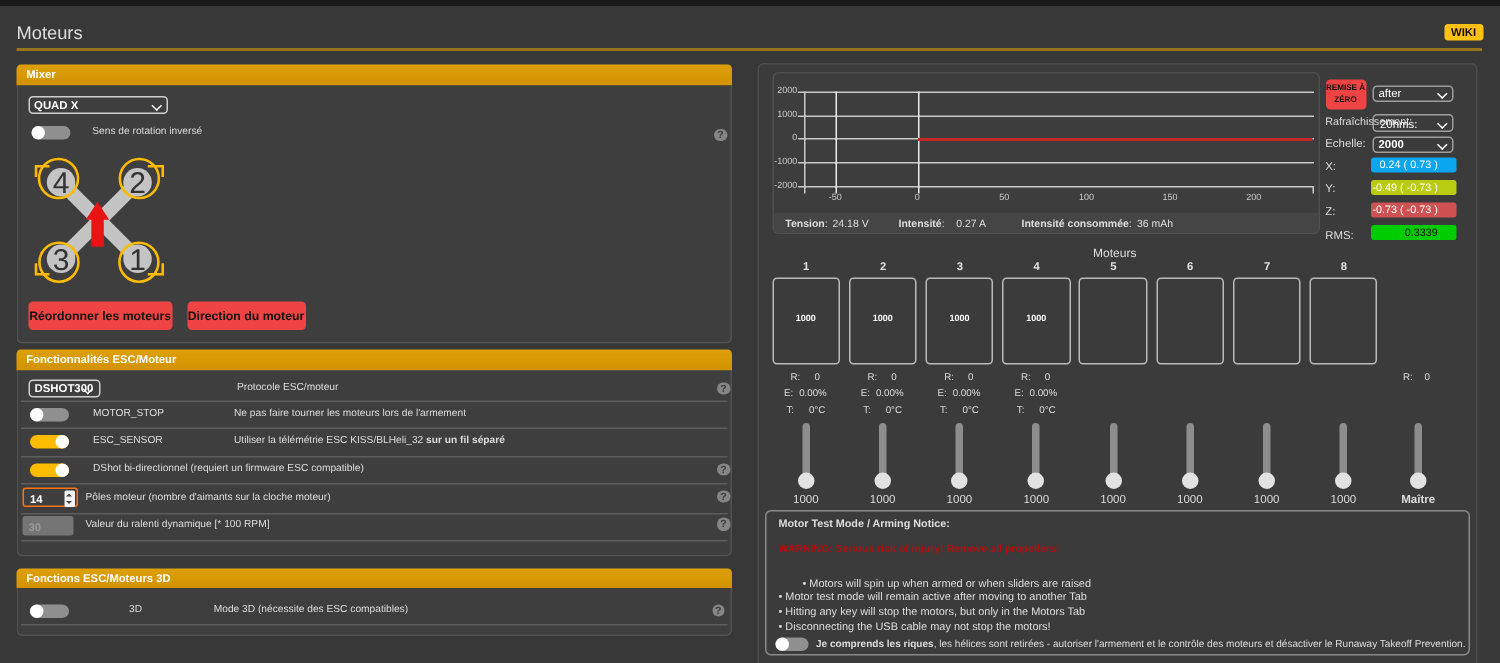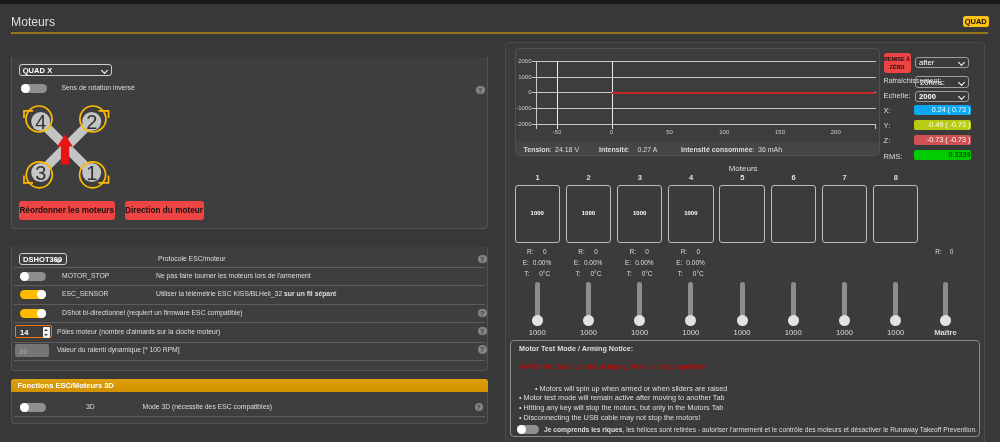--- a/index.html
+++ b/index.html
@@ -19,35 +19,36 @@
 .tog .kn{position:absolute;top:0;width:9px;height:9px;border-radius:50%;background:#fff;}
 .tog.off{background:#8f8f8f;}
 .tog.off .kn{left:0;}
 .tog.on{background:#ffbb00;}
 .tog.on .kn{right:0;}
 .txt{position:absolute;color:#dedede;font-size:6.8px;white-space:nowrap;}
 .help{position:absolute;width:8.5px;height:8.5px;border-radius:50%;background:#858585;color:#3a3a3a;font-size:7px;font-weight:bold;text-align:center;line-height:9px;}
 .ybtn{position:absolute;background:#ef4444;border-radius:3px;color:#131313;font-weight:bold;font-size:8.2px;text-align:center;white-space:nowrap;}
 .glabel{position:absolute;color:#cccccc;font-size:6px;white-space:nowrap;}
 .gline{position:absolute;background:#c9c9c9;}
-.vbox{position:absolute;left:914px;width:56.5px;height:10px;border-radius:2px;color:#fff;font-size:7.2px;text-align:right;line-height:10px;padding-right:0;box-sizing:border-box;}
+.vbox{position:absolute;left:914px;width:56.5px;height:10px;border-radius:2px;color:#fff;font-size:7.2px;text-align:right;line-height:10px;padding-right:12px;box-sizing:border-box;}
 .mlab{position:absolute;color:#e2e2e2;font-size:7.5px;font-weight:bold;text-align:center;width:46px;}
 .mbox{position:absolute;top:185px;width:45.5px;height:57.5px;border:1px solid #bbbbbb;border-radius:3px;box-sizing:border-box;color:#fff;font-size:6px;font-weight:bold;text-align:center;line-height:55px;}
 .tele{position:absolute;color:#dcdcdc;font-size:6.5px;white-space:nowrap;}
 .strack{position:absolute;top:282px;width:5px;height:43px;background:#8d8d8d;border-radius:2.5px;}
 .sthumb{position:absolute;top:314.5px;width:11px;height:11px;border-radius:50%;background:#e2e2e2;}
 .sval{position:absolute;top:328px;width:46px;text-align:center;color:#dcdcdc;font-size:7.7px;}
 </style></head>
 <body>
 <div id="stage">
 <div id="topstrip" class="abs"></div>
 <div id="title" class="abs">Moteurs</div>
 <div id="underline" class="abs"></div>
-<div id="wiki" class="abs">QUAD</div>
-
+<div id="wiki" class="abs">WIKI</div>
+
+<div class="abs goldbar" style="left:11px;top:43px;width:477px;">Mixer</div>
 <div class="abs lbox" style="top:56.5px;height:172.5px;">
 
   <div class="sel" style="left:6.7px;top:7.7px;width:93.5px;height:11.5px;">
         <span class="st">QUAD X</span>
         <span class="chev" style="right:4px;top:2.8px;"></span>
       </div>
 
   <div class="tog off" style="left:9px;top:27px;">
         <span class="kn"></span>
       </div>
@@ -84,20 +85,21 @@
     <g fill="#ea1313">
       <rect x="40.9" y="41.5" width="8.3" height="19"></rect>
       <polygon points="37.2,42.5 52.8,42.5 45,30.5"></polygon>
     </g>
   </svg>
 
   <div class="ybtn" style="left:6.5px;top:144.5px;width:96.5px;height:19px;line-height:19px;">Réordonner les moteurs</div>
   <div class="ybtn" style="left:112.5px;top:144.5px;width:79px;height:19px;line-height:19px;">Direction du moteur</div>
 </div>
 
+<div class="abs goldbar" style="left:11px;top:233px;width:477px;">Fonctionnalités ESC/Moteur</div>
 <div class="abs lbox" style="top:246.5px;height:124px;">
   <div class="sel" style="left:7px;top:6.5px;width:48px;height:11.7px;">
         <span class="st">DSHOT300</span>
         <span class="chev" style="right:5px;top:2.8px;"></span>
       </div>
   <div class="txt" style="left:146px;top:8.5px;">Protocole ESC/moteur</div>
   <div class="help" style="left:466px;top:8px;">?</div>
   <div class="sep" style="top:20.5px;"></div>
 
   <div class="tog off" style="left:8px;top:25.5px;">

